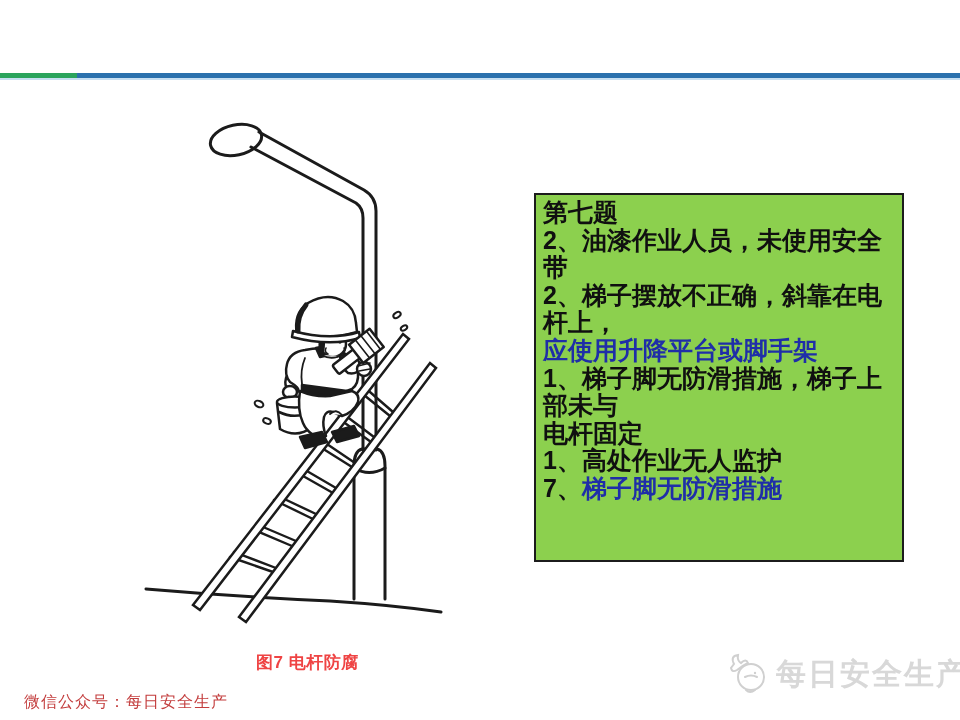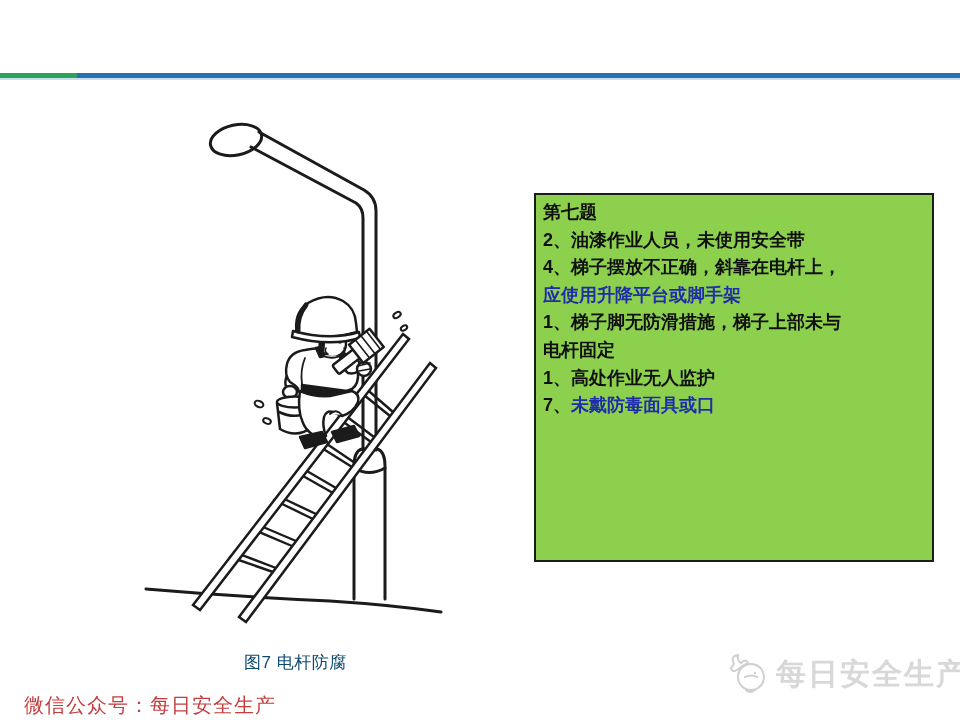--- a/index.html
+++ b/index.html
@@ -17,36 +17,36 @@
     position:absolute;left:0;top:73px;width:960px;height:5px;
     background:linear-gradient(to right,var(--div-green) 0px,var(--div-green) 77px,var(--div-blue) 77px);
   }
   .divider::after{
     content:"";position:absolute;left:0;top:5px;width:100%;height:2px;
     background:rgba(130,185,225,.45);
   }
   
   .illustration{position:absolute;left:120px;top:98px;width:340px;height:548px;}
   .fig-caption{
-    position:absolute;left:244px;top:651px;font-size:17px;font-weight:normal;color:#0c4a6e;
+    position:absolute;left:256px;top:651px;font-size:17px;font-weight:bold;color:#ef4444;
     white-space:pre;letter-spacing:.5px;
   }
   
   .panel{
-    position:absolute;left:534px;top:193px;width:400px;height:369px;box-sizing:border-box;
+    position:absolute;left:534px;top:193px;width:370px;height:369px;box-sizing:border-box;
     background:var(--panel-bg);border:2px solid var(--panel-border);
     padding:4px 7px;color:var(--panel-text);
-    font-size:18px;line-height:27.6px;font-weight:bold;
+    font-size:25px;line-height:27.6px;font-weight:bold;
   }
   .panel-title{white-space:pre-wrap;}
   .issue{white-space:pre-wrap;}
   .issue .hl{color:var(--panel-hl);margin-top:40px;}
   
   .footer-wechat{
-    position:absolute;left:24px;top:692px;font-size:20px;color:var(--footer-red);
+    position:absolute;left:24px;top:692px;font-size:16px;color:var(--footer-red);
     letter-spacing:1px;white-space:pre;
   }
   
   .watermark{position:absolute;left:724px;top:650px;display:flex;align-items:center;}
   .wm-icon{width:52px;height:48px;}
   .wm-text{
     font-size:30px;font-weight:bold;color:var(--wm-gray);letter-spacing:2px;white-space:pre;
   }
 </style>
 </head>
@@ -137,26 +137,26 @@
       </g>
     </g>
   </svg>
 
   <div class="fig-caption">图7 电杆防腐</div>
 
   <div class="panel">
     <div class="panel-title">第七题</div>
     <div>
         <div class="issue"><span>2、油漆作业人员，未使用安全带</span></div>
-        <div class="issue"><span>4、梯子摆放不正确，斜靠在电杆上，
+        <div class="issue"><span>2、梯子摆放不正确，斜靠在电杆上，
 </span><span class="hl">应使用升降平台或脚手架</span></div>
         <div class="issue"><span>1、梯子脚无防滑措施，梯子上部未与
 电杆固定</span></div>
         <div class="issue"><span>1、高处作业无人监护</span></div>
-        <div class="issue"><span>7、</span><span class="hl">未戴防毒面具或口</span></div>
+        <div class="issue"><span>7、</span><span class="hl">梯子脚无防滑措施</span></div>
       </div>
   </div>
 
   <div class="footer-wechat">微信公众号：每日安全生产</div>
 
   <div class="watermark">
     <svg class="wm-icon" viewBox="0 0 52 48" xmlns="http://www.w3.org/2000/svg">
       <g stroke="#D0D0D0" stroke-width="2" fill="none" stroke-linecap="round">
         <path d="M10,14 Q6,6 14,5 Q13,11 17,13 Q22,8 24,13 Q18,16 13,20 Q8,23 7,18 Z"></path>
         <circle cx="27" cy="27" r="13"></circle>

